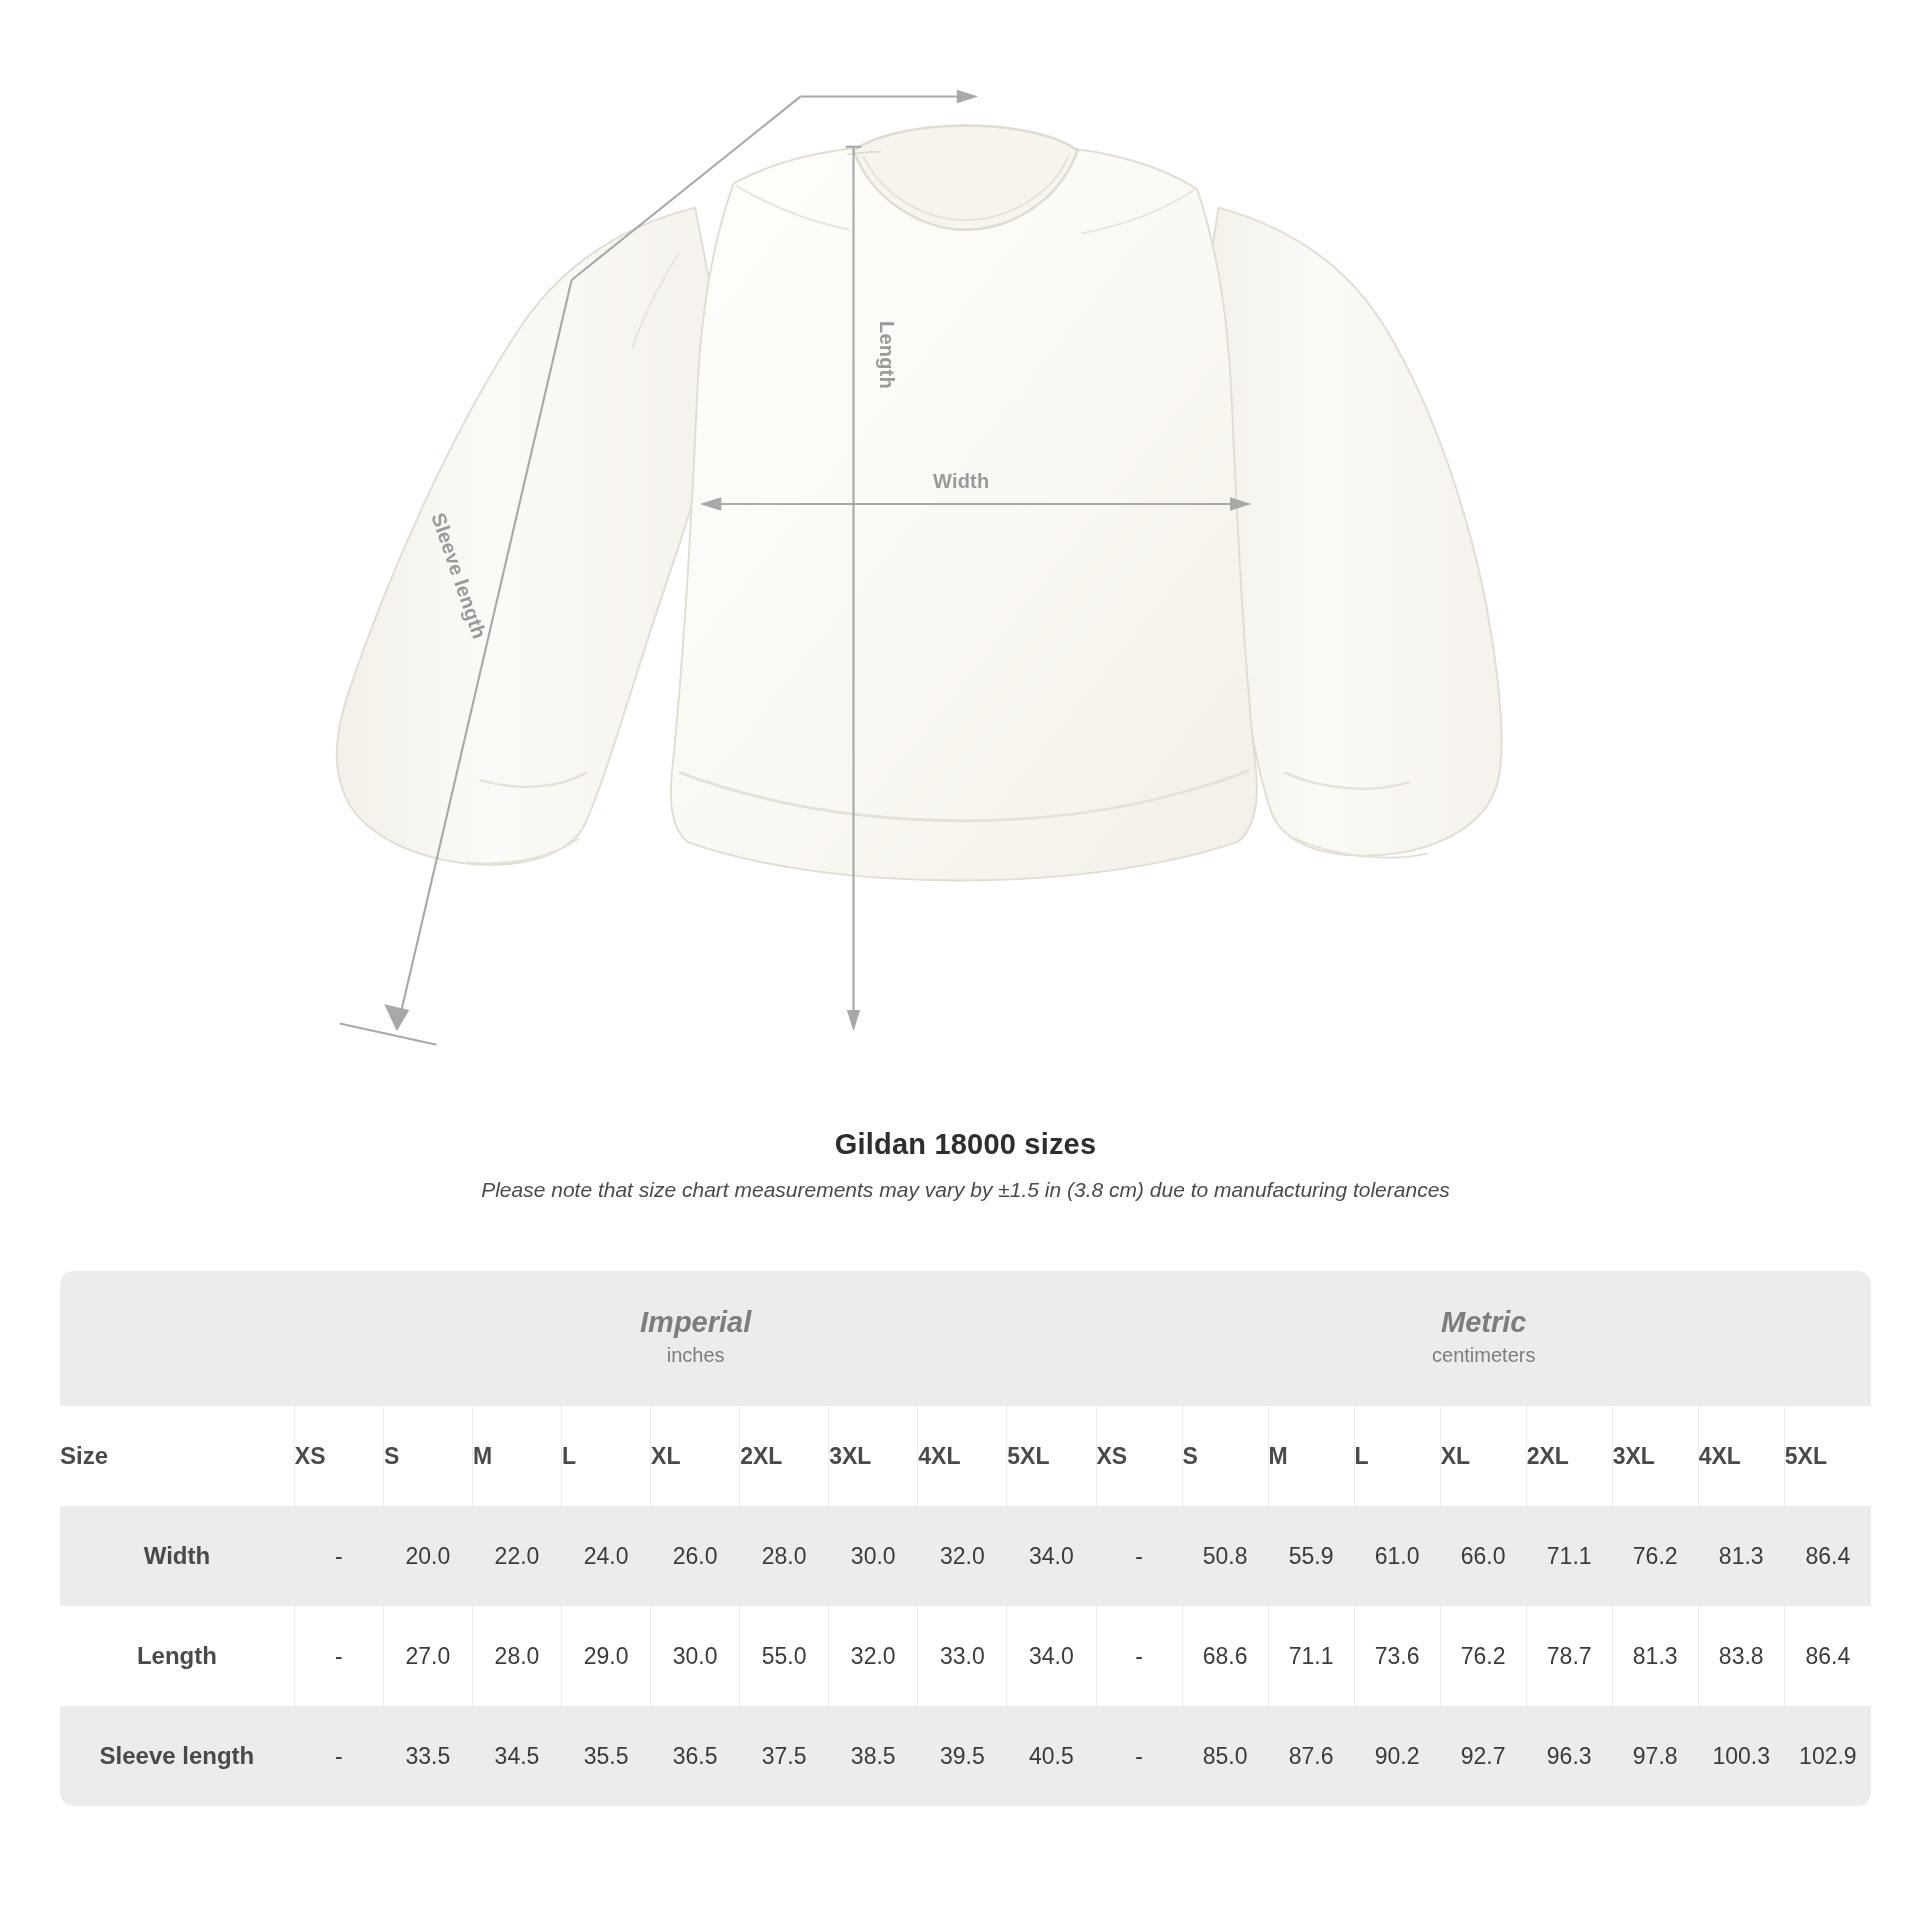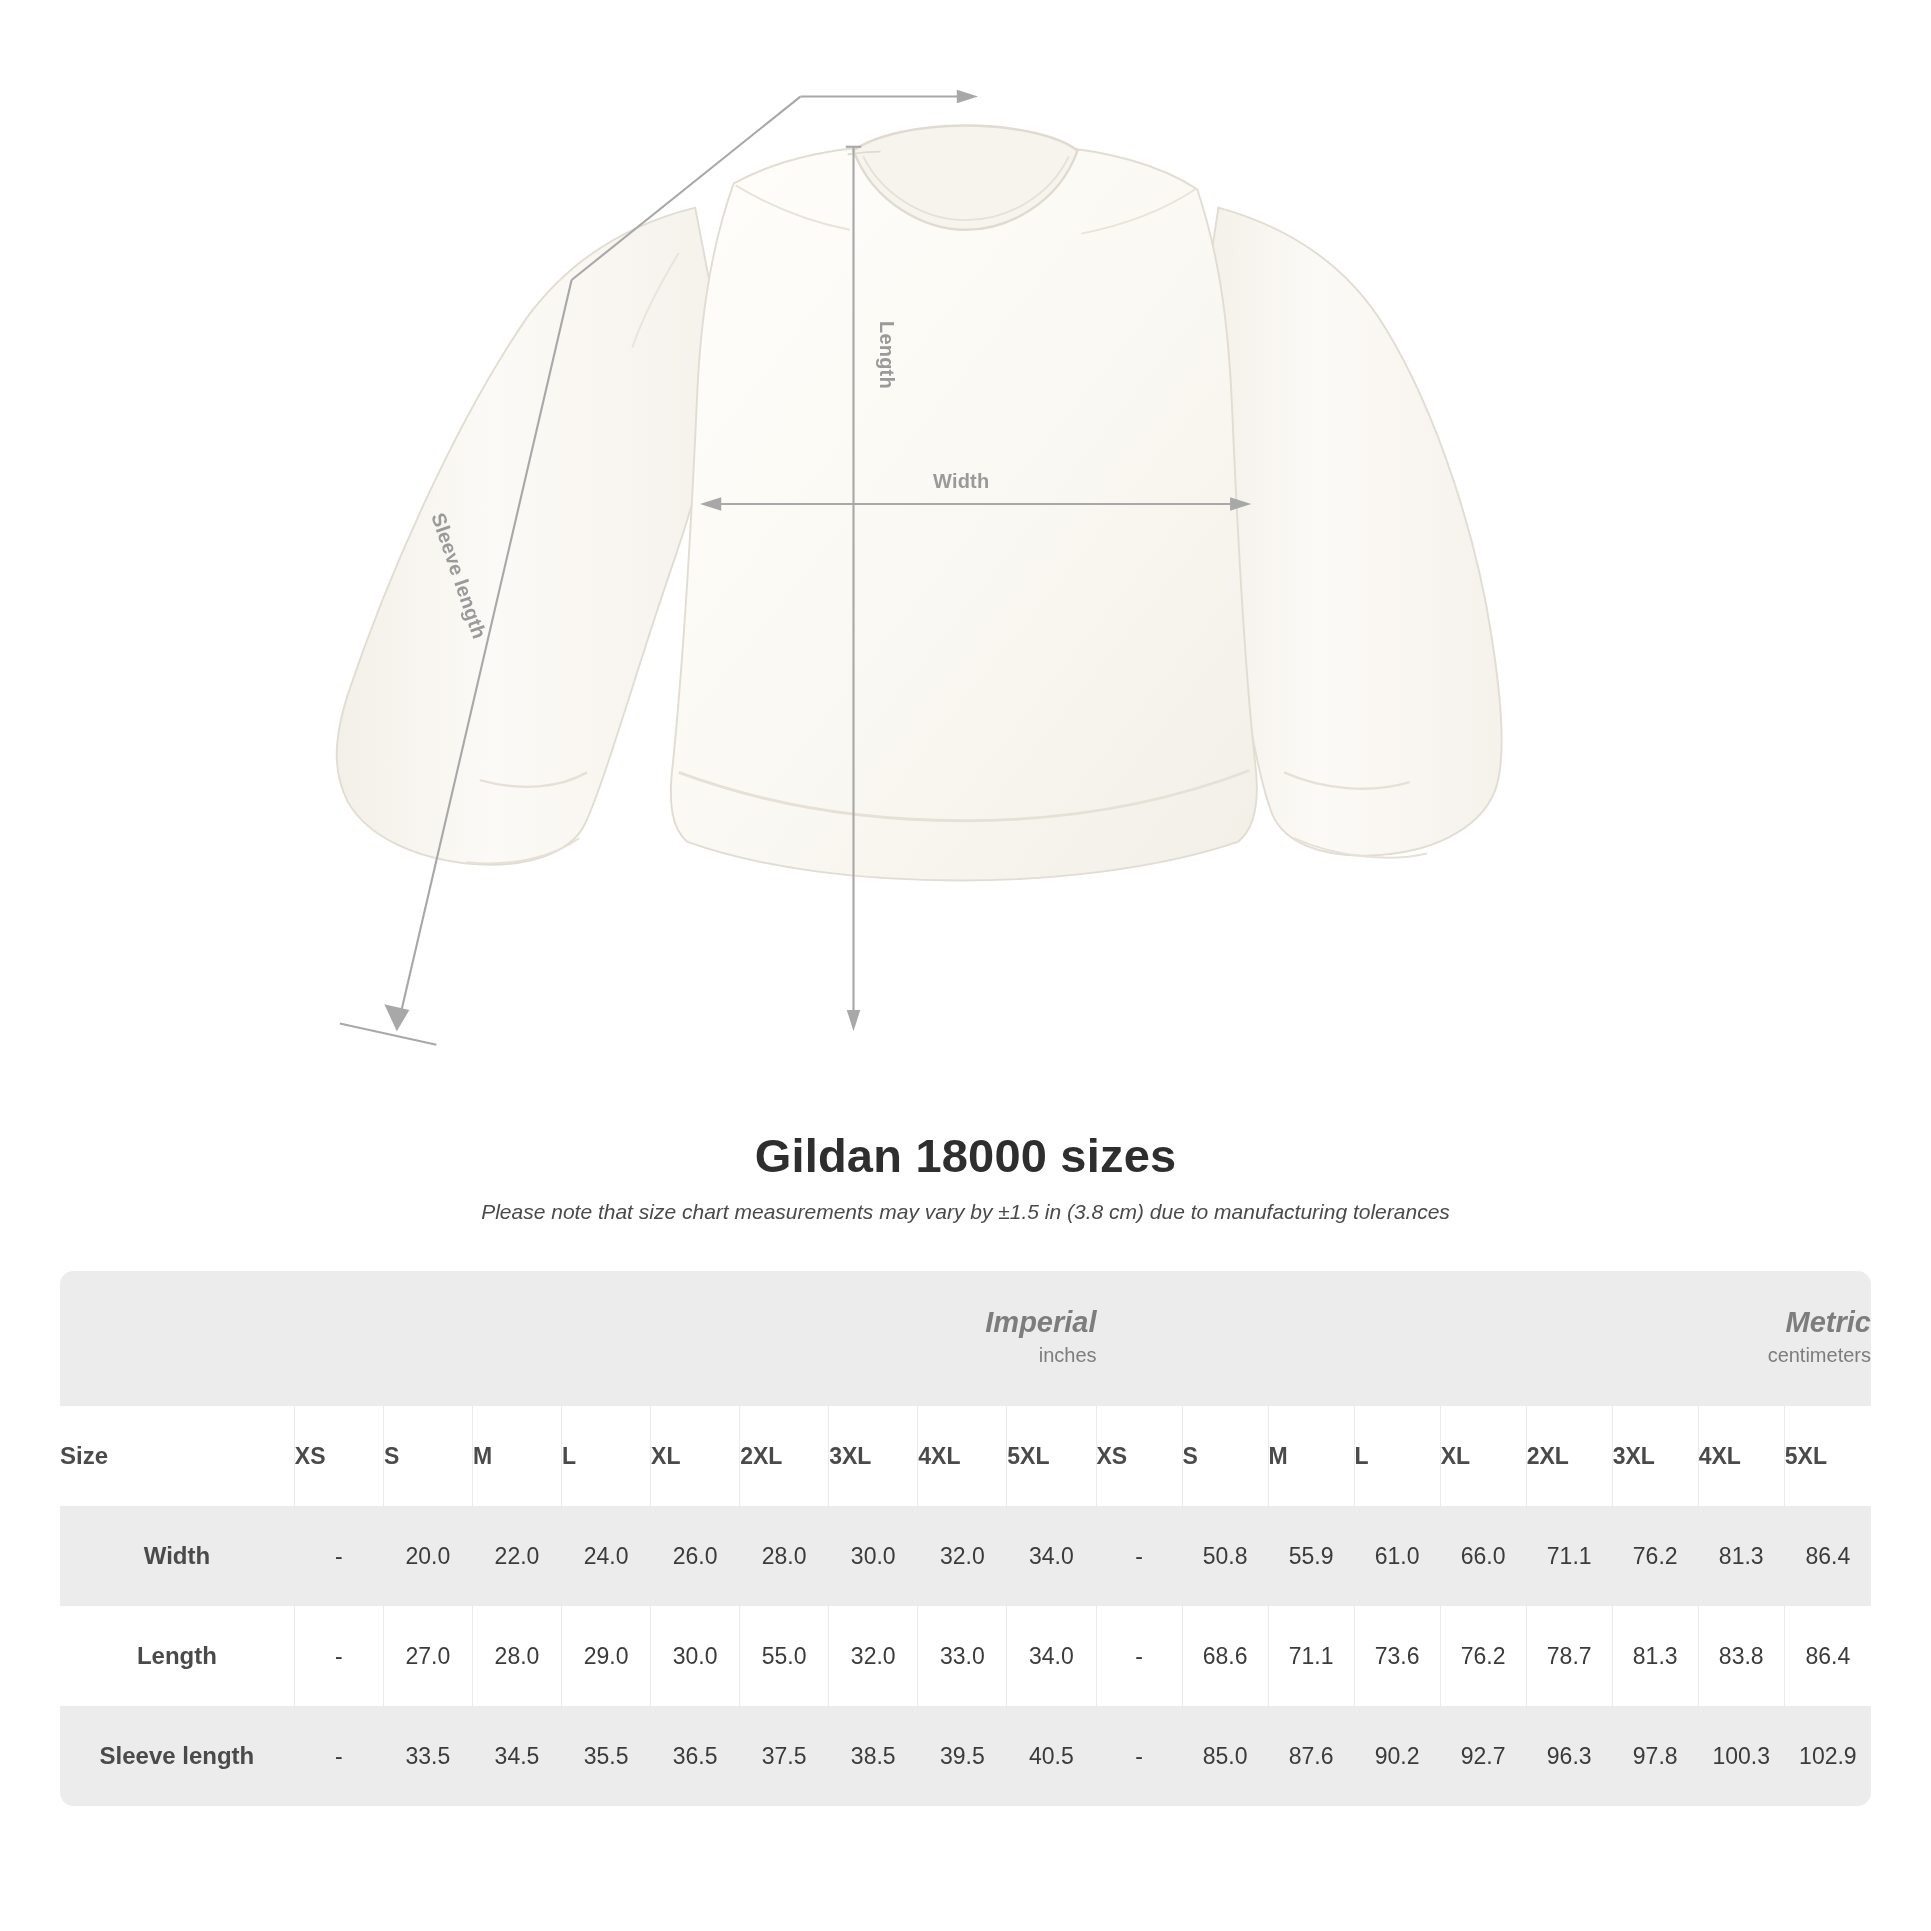--- a/index.html
+++ b/index.html
@@ -57,21 +57,21 @@
 
   
   .title-block {
     position: absolute;
     left: 0;
     top: 1128px;
     width: 1931px;
     text-align: center;
   }
   .chart-title {
-    font-size: 47px;
+    font-size: 29px;
     font-weight: bold;
     color: #2e2e2e;
     margin: 0 0 17.4px 0;
     letter-spacing: 0.2px;
   }
   .chart-subtitle {
     font-size: 21px;
     font-style: italic;
     color: #4a4a4a;
     margin: 8px;
@@ -89,21 +89,21 @@
     border-spacing: 0;
     width: 1811px;
     table-layout: fixed;
   }
   table.size-table td, table.size-table th {
     padding: 0;
     margin: 0;
   }
   .unit-head {
     background: #ececec;
-    text-align: right;
+    text-align: center;
     height: 135px;
     vertical-align: middle;
   }
   .unit-head.left  { border-top-left-radius: 13.5px; }
   .unit-head.right { border-top-right-radius: 13.5px; }
   .unit-name {
     font-size: 29px;
     font-weight: bold;
     font-style: italic;
     color: #7d7d7d;

